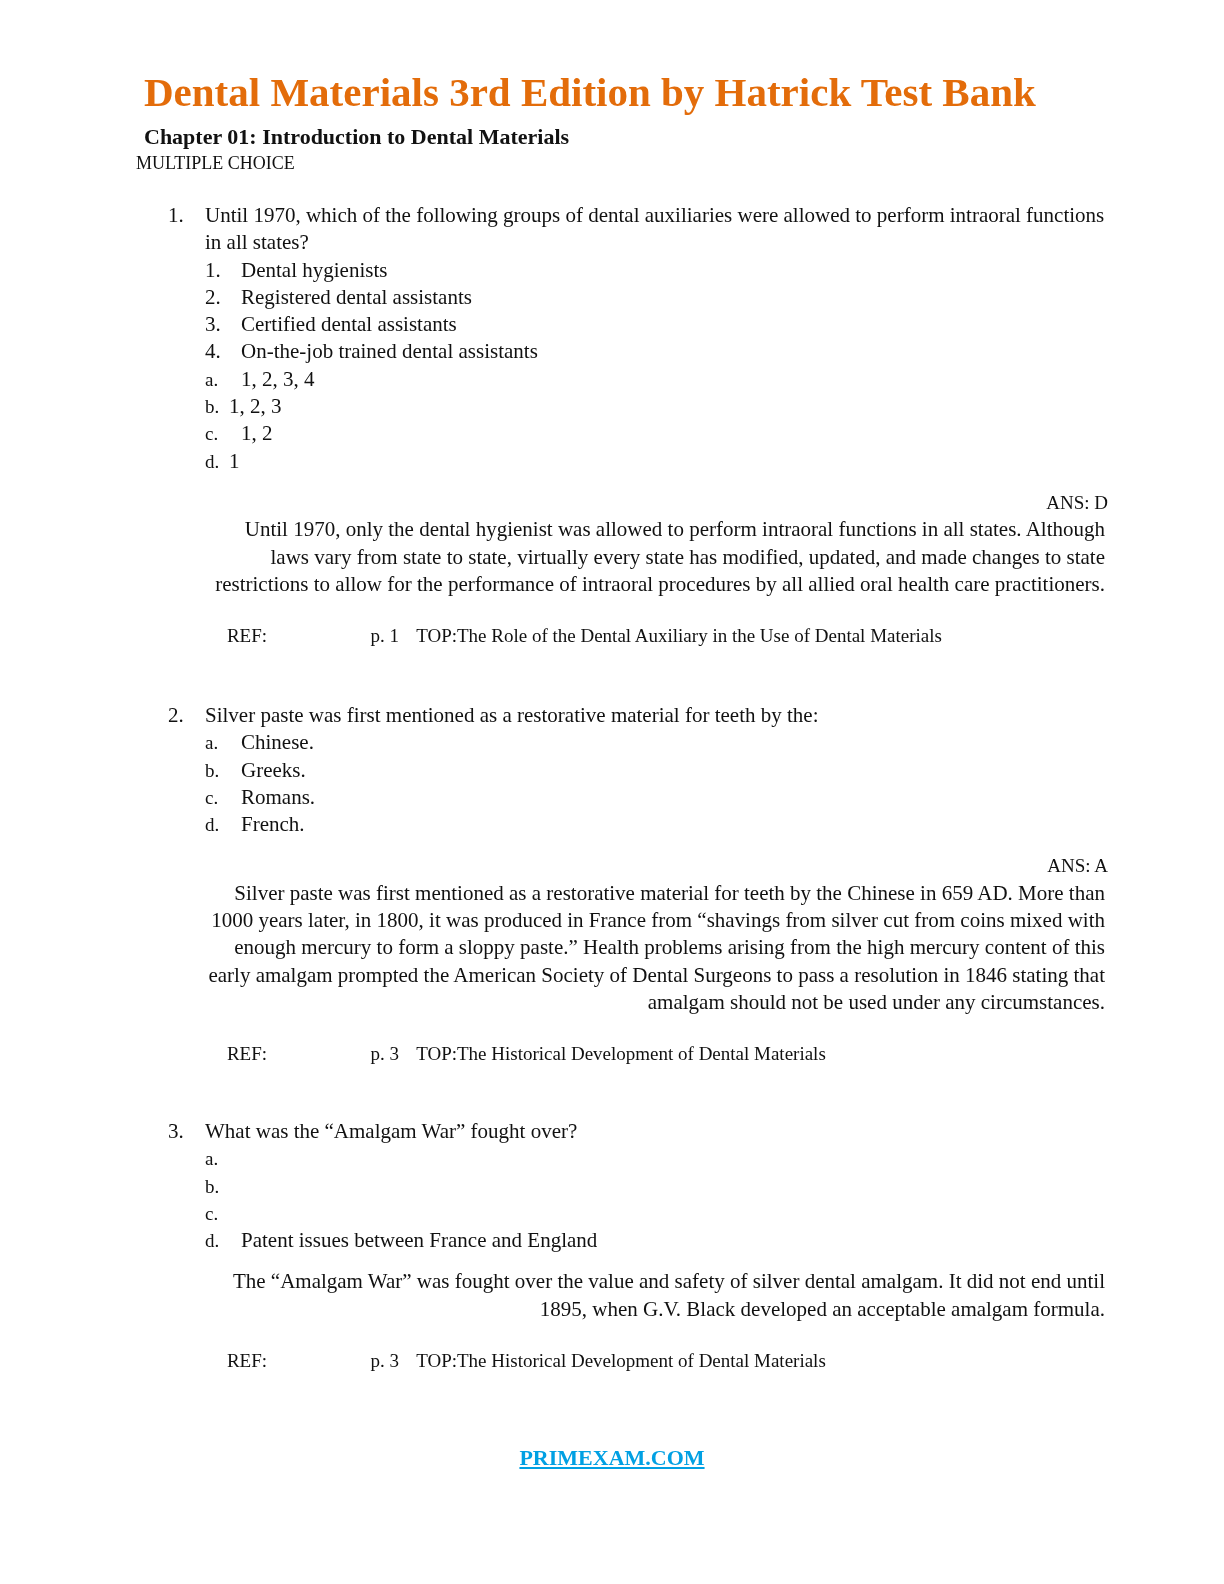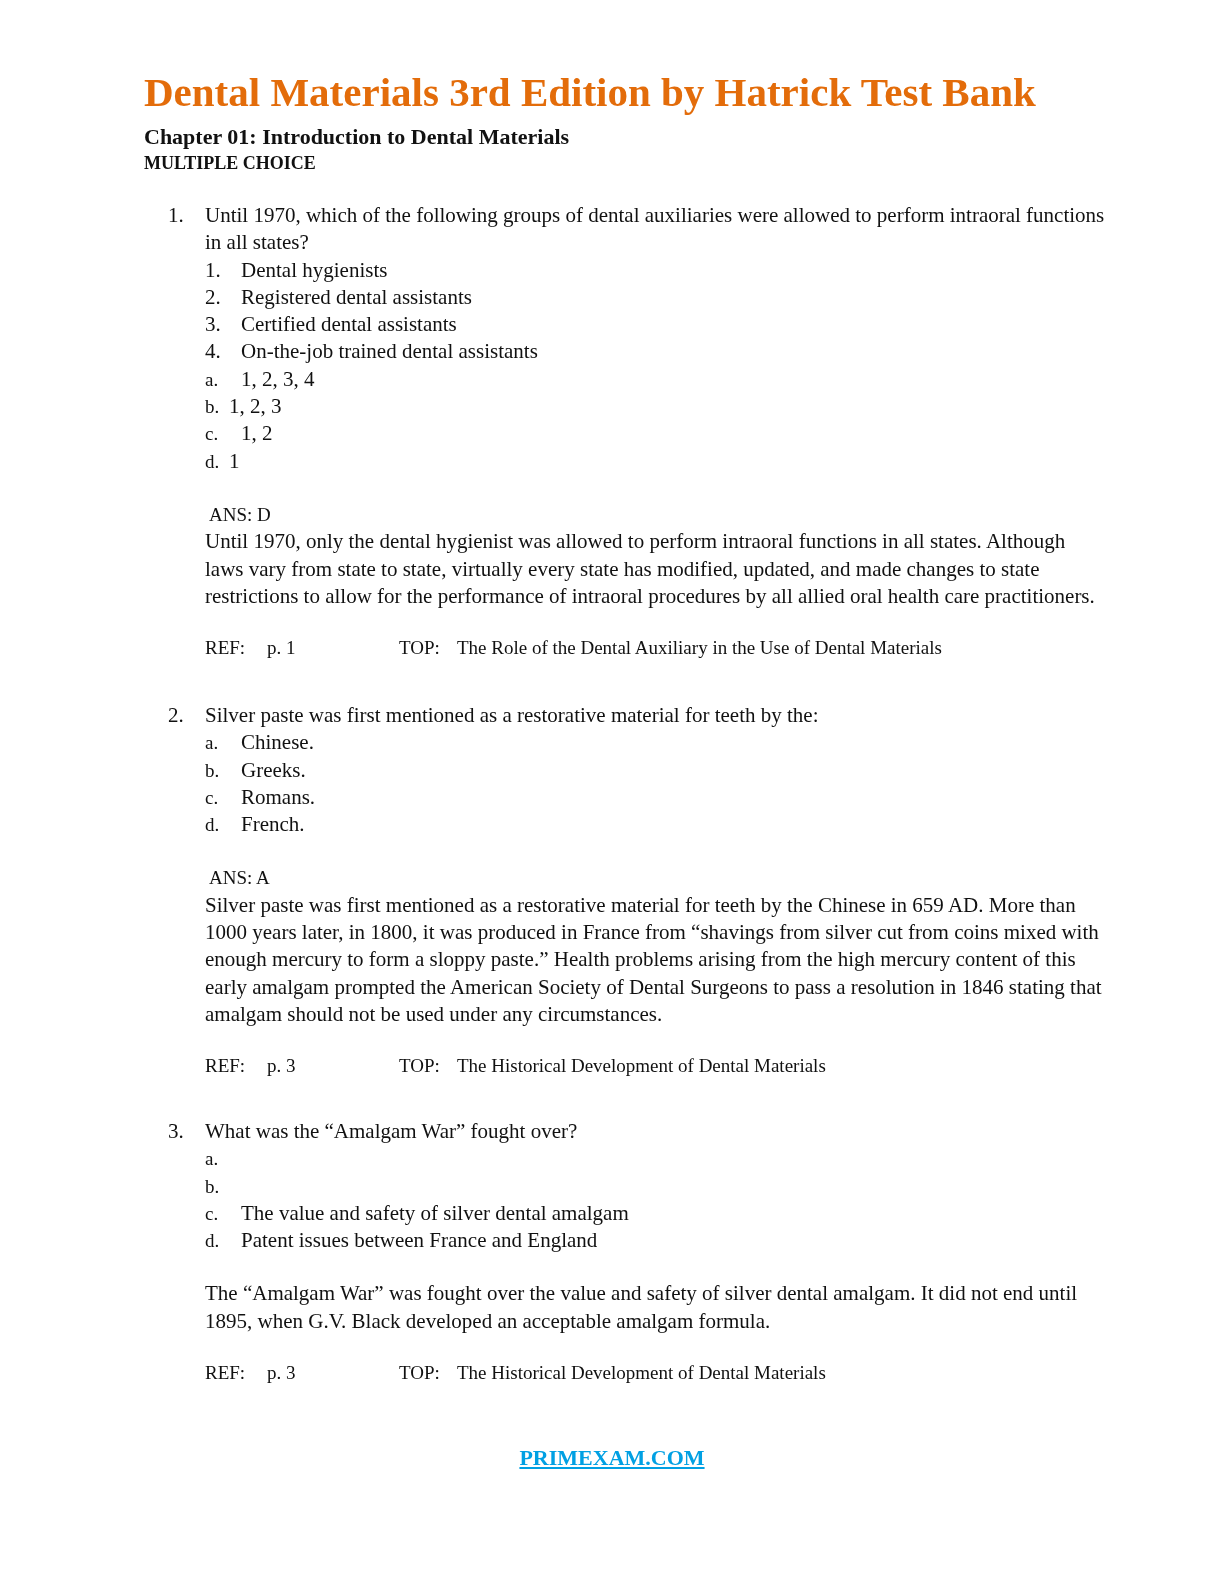--- a/index.html
+++ b/index.html
@@ -36,24 +36,24 @@
       position: absolute;
       left: 144px;
       top: 123px;
       font-size: 22px;
       font-weight: bold;
       white-space: nowrap;
       line-height: 28px;
     }
     .section-label {
       position: absolute;
-      left: 144px;
+      left: 136px;
       top: 151px;
       font-size: 18px;
-      font-weight: bold;
+      font-weight: normal;
       white-space: nowrap;
       line-height: 24px;
     }
     .question {
       position: absolute;
       left: 168px;
       width: 940px;
       font-size: 21px;
       line-height: 27.3px;
     }
@@ -79,21 +79,22 @@
       width: 36px;
       flex: 0 0 36px;
       font-size: 19px;
     }
     .opt-label.tight {
       width: 24px;
       flex: 0 0 24px;
     }
     .ans-block {
       margin-left: 37px;
-      margin-top: 26px;
+      margin-top: 14px;
+      text-align: right;
     }
     .ans-line {
       padding-left: 4px;
       font-size: 19px;
       white-space: nowrap;
     }
     .rationale {
       width: 900px;
       font-size: 21px;
     }
@@ -226,21 +227,20 @@
     </div>
     <div class="opt-list">
       <div class="opt">
         <span class="opt-label">a.</span>
       </div>
       <div class="opt">
         <span class="opt-label">b.</span>
       </div>
       <div class="opt">
         <span class="opt-label">c.</span>
-        <span>The value and safety of silver dental amalgam</span>
       </div>
       <div class="opt">
         <span class="opt-label">d.</span>
         <span>Patent issues between France and England</span>
       </div>
     </div>
     <div class="ans-block">
       <div class="rationale">The “Amalgam War” was fought over the value and safety of silver dental amalgam. It did not end until 1895, when G.V. Black developed an acceptable amalgam formula.</div>
       <div class="ref-line">
         <span class="ref-label">REF:</span>

